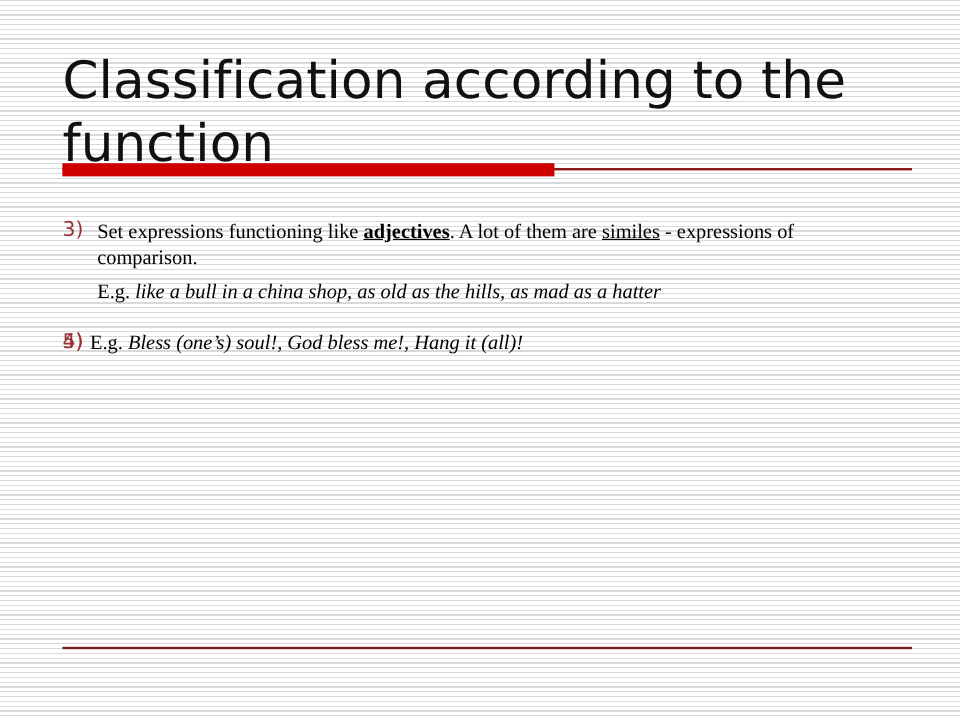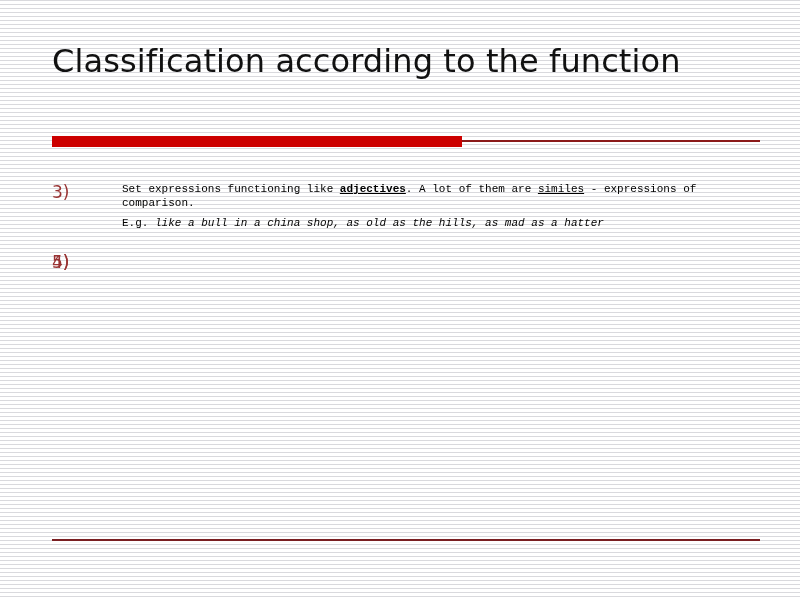--- a/index.html
+++ b/index.html
@@ -34,21 +34,21 @@
   
   #title-block {
     position: absolute;
     left: 52px;
     top: 42px;
     width: 700px;
   }
   #slide-title {
     margin: 0;
     font-family: "DejaVu Sans", sans-serif;
-    font-size: 32px;
+    font-size: 43px;
     font-weight: 400;
     line-height: 1.22;
     color: #111111;
     letter-spacing: 0.1px;
     white-space: pre-line;
   }
 
   
   #title-rule {
     position: absolute;
@@ -93,25 +93,25 @@
     left: 0px;
     top: 0px;
     width: 42px;
     font-size: 17px;
     color: #993333;
     font-family: "DejaVu Sans", sans-serif;
     line-height: 1.28;
   }
 
   .item-body {
-    margin-left: 70px;
-    font-size: 11px;
+    margin-left: 29px;
+    font-size: 17px;
     color: #000000;
     line-height: 1.28;
-    font-family: Liberation Mono, monospace;
+    font-family: Liberation Serif, serif;
   }
 
   .main-line {
     margin: 0;
     max-width: 635px;
   }
   .eg-line {
     margin: 6px 0 0 0;
     max-width: 645px;
   }
@@ -166,20 +166,21 @@
 
     <div class="item">
       <div class="marker">4)</div>
       <div class="item-body">
       </div>
     </div>
 
     <div class="item">
       <div class="marker">5)</div>
       <div class="item-body">
+        <p class="eg-line shifted"><span>E.g. </span><span class="it">Bless (one’s) soul!, God bless me!, Hang it (all)!</span></p>
       </div>
     </div>
 
   </div>
 
   <div id="bottom-rule"></div>
 
 </div>
 
 </body></html>

